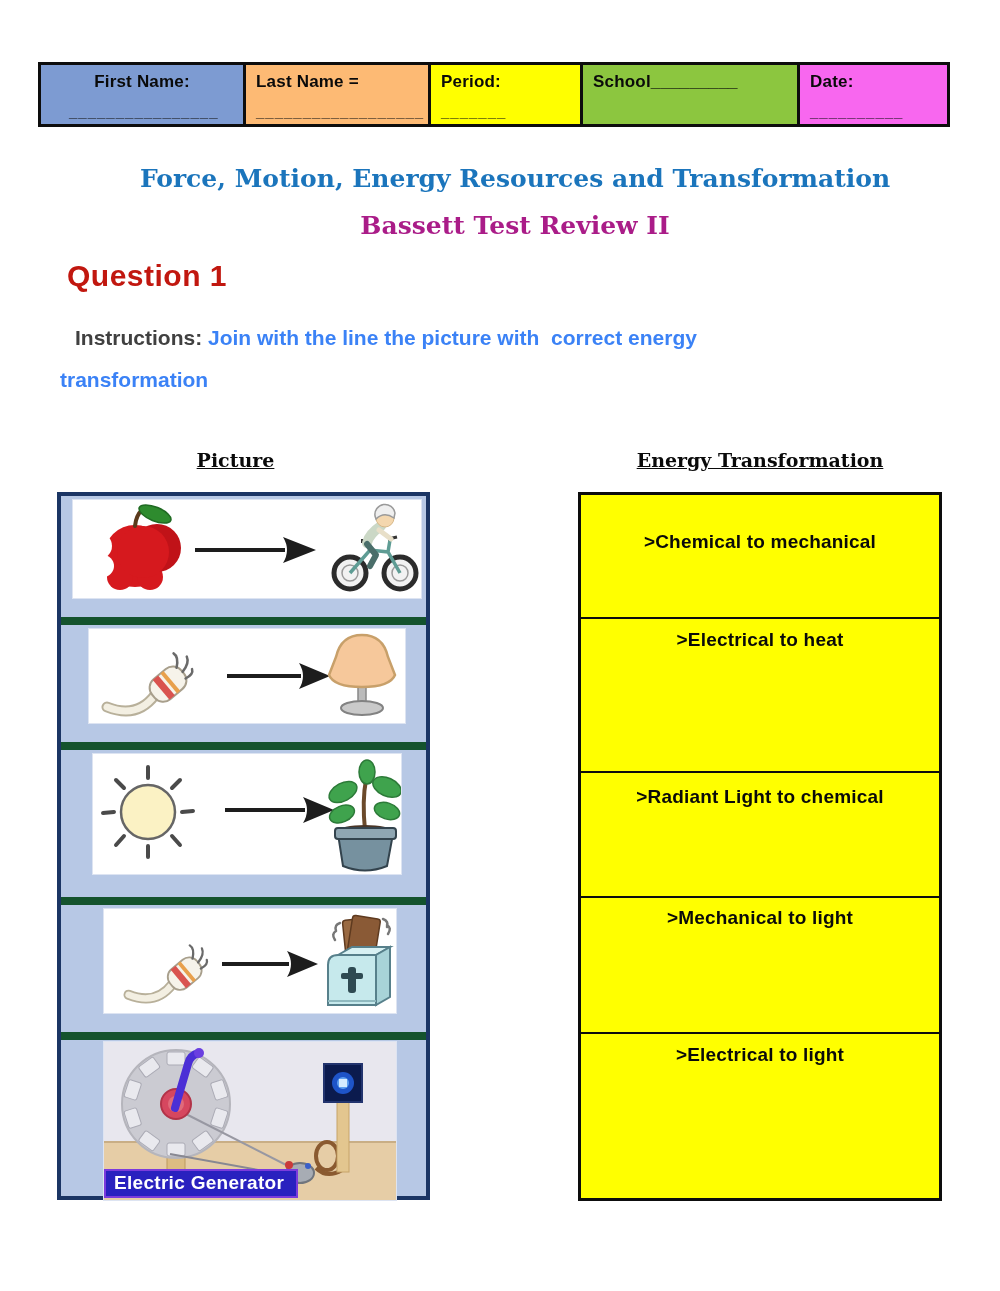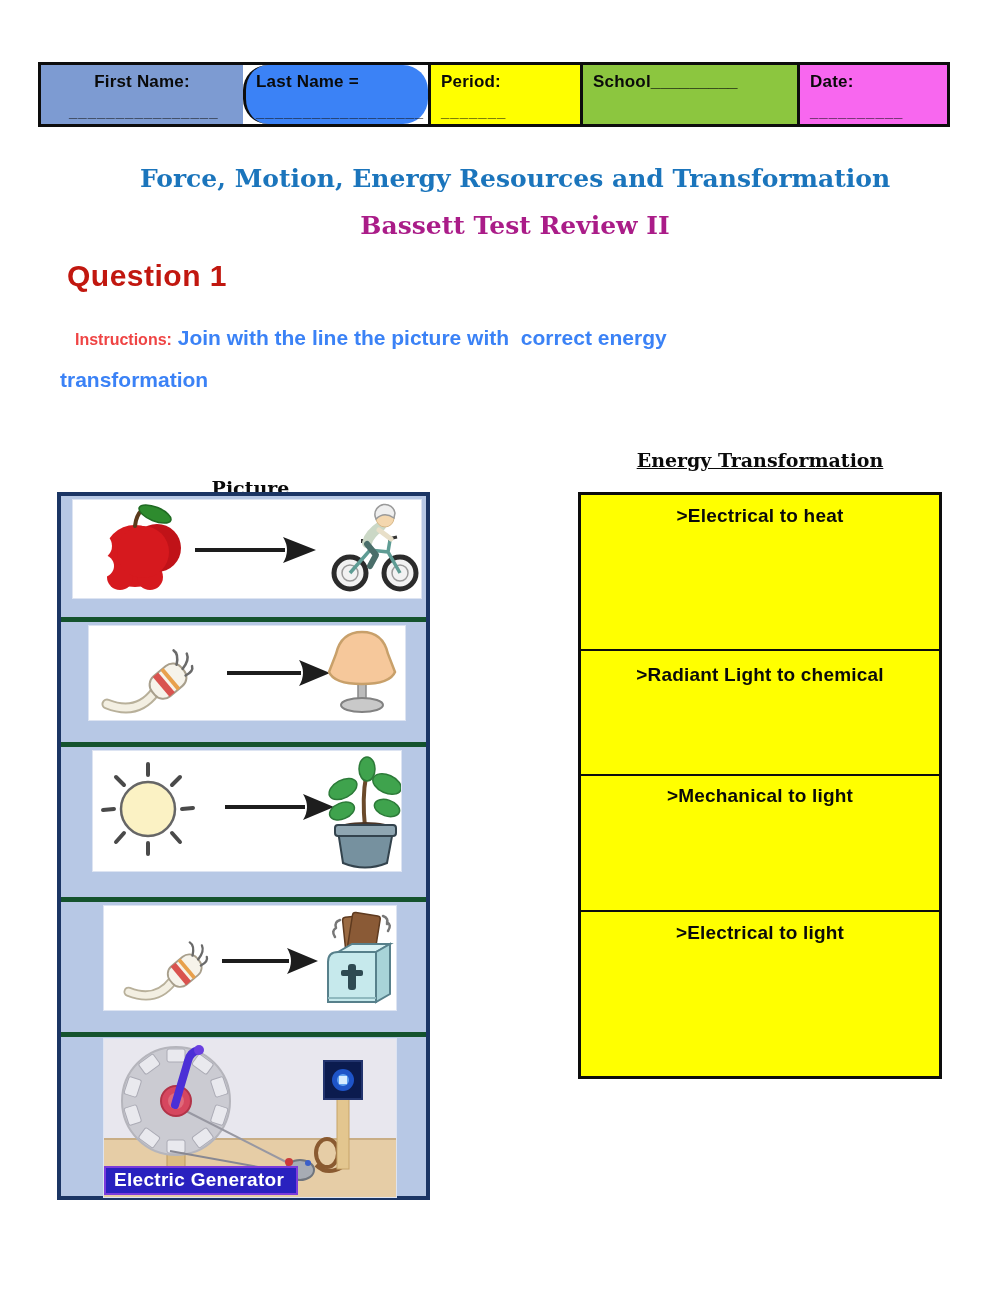--- a/index.html
+++ b/index.html
@@ -13,58 +13,58 @@
   .hdr-table {
     position:absolute; left:38px; top:62px; width:912px; height:65px;
     border:3px solid #0d0d0d; display:flex;
   }
   .hdr-cell { position:relative; height:100%; padding:7px 10px 0 10px; }
   .hdr-cell + .hdr-cell { border-left:3px solid #0d0d0d; }
   .hdr-label { font-size:17px; font-weight:bold; color:#0a0a0a; letter-spacing:.2px; }
   .hdr-line  { position:absolute; left:10px; bottom:4px; font-size:15px; font-weight:bold; color:#141414; letter-spacing:1px; }
   .c1 { width:202px; background:#7d9bd2; text-align:center; }
   .c1 .hdr-line { left:28px; }
-  .c2 { width:185px; background:#3b82f6;border-radius:25px; }
+  .c2 { width:185px; background:#fdba74; }
   .c3 { width:152px; background:#ffff00; }
   .c4 { width:150px; background:#f867ef; }
   .c5 { flex:1; background:#8cc63f; }
   
   .title-main {
     position:absolute; left:0; top:164px; width:1030px; text-align:center;
     font-family:"DejaVu Serif", serif; font-weight:bold; font-size:25px; color:#1b75bc;
   }
   .title-sub {
     position:absolute; left:0; top:211px; width:1030px; text-align:center;
     font-family:"DejaVu Serif", serif; font-weight:bold; font-size:25px; color:#aa1c88;
   }
   .question {
     position:absolute; left:67px; top:259px;
     font-size:30px; font-weight:bold; color:#c1170f; letter-spacing:.5px;
   }
   .instructions {
     position:absolute; left:60px; top:318px; width:900px;
     font-weight:bold; line-height:40px; white-space:pre-wrap;
   }
-  .ins-label { font-size:16px; color:#ef4444; padding-left:15px; }
+  .ins-label { font-size:21px; color:#404040; padding-left:15px; }
   .ins-text  { font-size:21px; color:#3b82f6; }
   
   .col-head {
     position:absolute; top:449px; text-align:center;
     font-family:"DejaVu Serif", serif; font-weight:bold; font-size:19px; color:#0a0a0a;
     text-decoration:underline;
   }
-  .col-head.left  { left:64px;  width:373px;margin-top:28px; }
+  .col-head.left  { left:49px;  width:373px; }
   .col-head.right { left:578px; width:364px; }
   
   .pic-table {
     position:absolute; left:57px; top:492px; width:373px;
     border:4px solid #1b3564; background:#b7c8e5;
   }
   .pic-row { position:relative; background:#b7c8e5; }
-  .pic-row + .pic-row { border-top:5px solid #14532d;text-decoration:underline; }
+  .pic-row + .pic-row { border-top:8px solid #14532d;text-decoration:underline; }
   .pic-box { position:absolute; background:#ffffff; box-shadow:0 0 0 1px #dde4f2; }
   .pic-box svg { display:block; width:100%; height:100%; }
   
   .ans-table {
     position:absolute; left:578px; top:492px; width:364px;
     border:3px solid #0d0d0d; background:#ffff00;
   }
   .ans-cell { background:#ffff00; text-align:center; }
   .ans-cell + .ans-cell { border-top:2px solid #0d0d0d; }
   .ans-cell span {
@@ -300,20 +300,23 @@
           <circle cx="239" cy="41" r="11" fill="#1e54c8"></circle>
           <circle cx="239" cy="41" r="6" fill="#5fa0f0"></circle>
           <rect x="235" y="37" width="8" height="8" fill="#d6ebff"></rect>
         </svg>
         <div class="gen-caption">Electric Generator</div>
       </div>
     </div>
   </div>
 
   <div class="ans-table">
+    <div class="ans-cell" style="height:122px; padding-top:36px;">
+      <span>&gt;Chemical to mechanical</span>
+    </div>
     <div class="ans-cell" style="height:154px; padding-top:10px;">
       <span>&gt;Electrical to heat</span>
     </div>
     <div class="ans-cell" style="height:125px; padding-top:13px;">
       <span>&gt;Radiant Light to chemical</span>
     </div>
     <div class="ans-cell" style="height:136px; padding-top:9px;">
       <span>&gt;Mechanical to light</span>
     </div>
     <div class="ans-cell" style="height:166px; padding-top:10px;">

